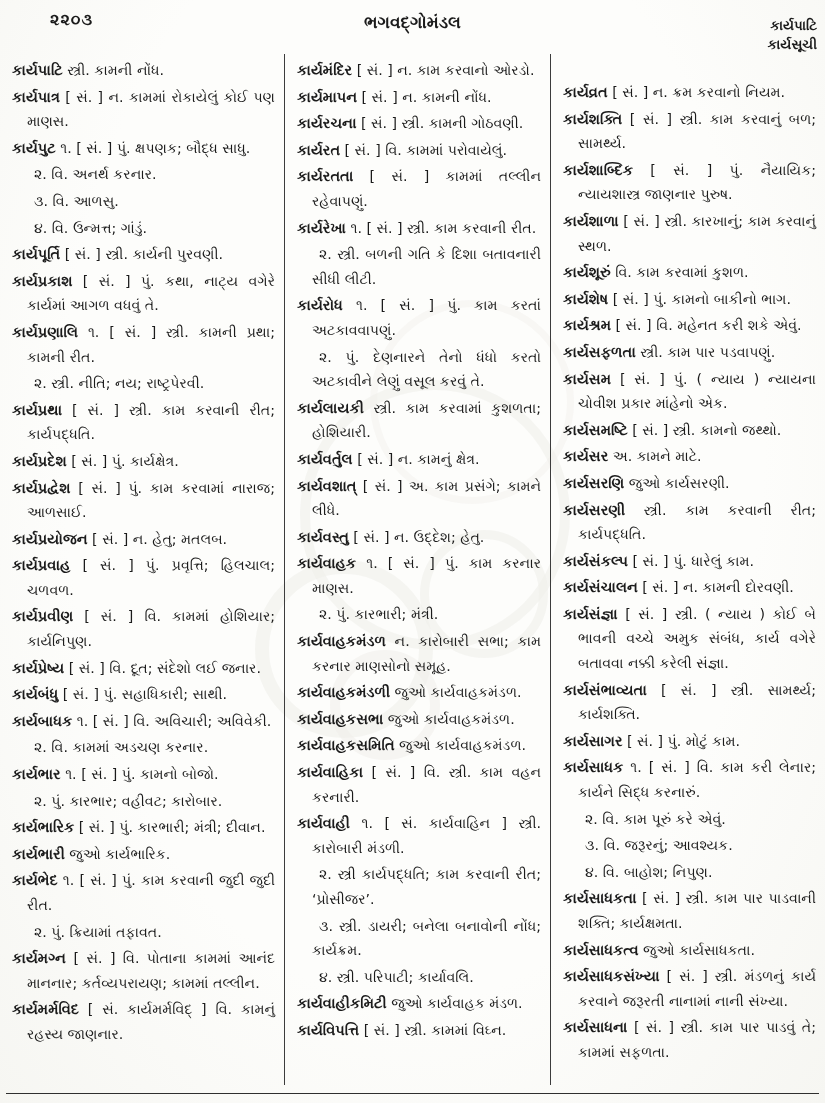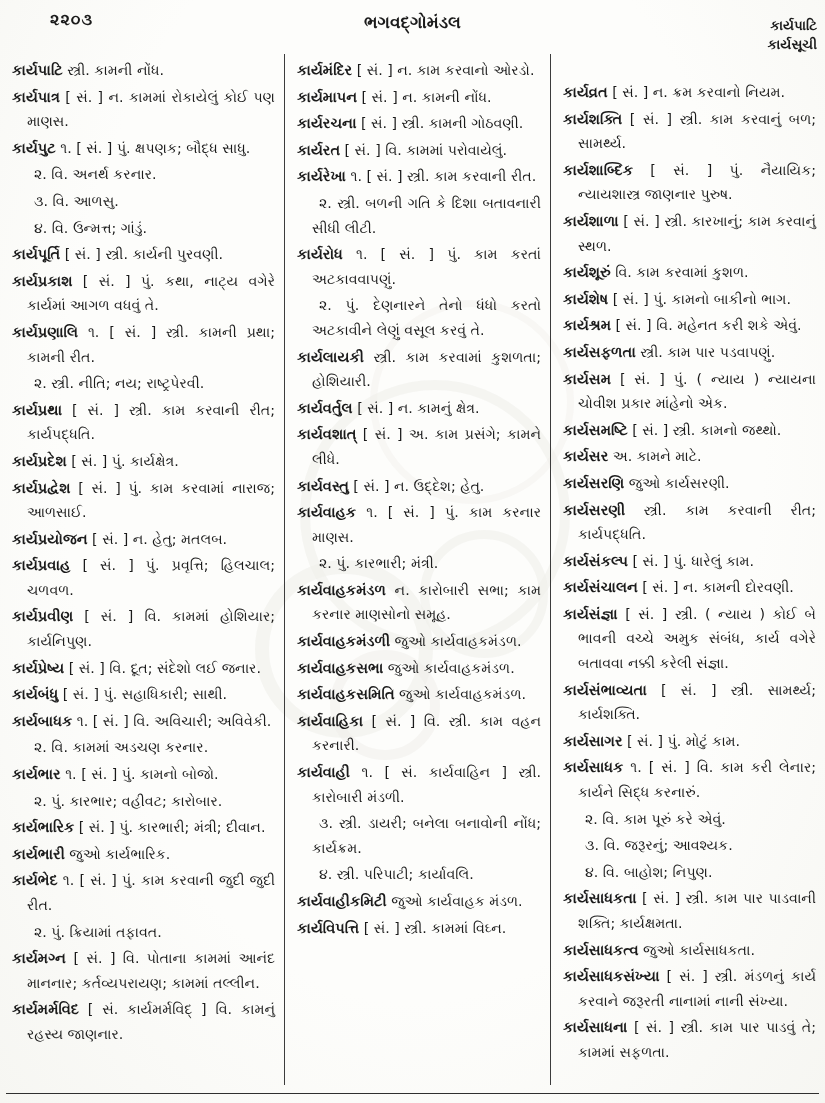--- a/index.html
+++ b/index.html
@@ -112,36 +112,38 @@
         <p class="entry"><span class="hw">કાર્યભેદ</span> <span>૧. [ સં. ] પું. કામ કરવાની જુદી જુદી રીત.</span></p>
         <p class="entry sub"><span>૨. પું. ક્રિયામાં તફાવત.</span></p>
         <p class="entry"><span class="hw">કાર્યમગ્ન</span> <span>[ સં. ] વિ. પોતાના કામમાં આનંદ માનનાર; કર્તવ્યપરાયણ; કામમાં તલ્લીન.</span></p>
         <p class="entry"><span class="hw">કાર્યમર્મવિદ</span> <span>[ સં. કાર્યમર્મવિદ્ ] વિ. કામનું રહસ્ય જાણનાર.</span></p>
       </div>
     <div class="col col2">
         <p class="entry"><span class="hw">કાર્યમંદિર</span> <span>[ સં. ] ન. કામ કરવાનો ઓરડો.</span></p>
         <p class="entry"><span class="hw">કાર્યમાપન</span> <span>[ સં. ] ન. કામની નોંધ.</span></p>
         <p class="entry"><span class="hw">કાર્યરચના</span> <span>[ સં. ] સ્ત્રી. કામની ગોઠવણી.</span></p>
         <p class="entry"><span class="hw">કાર્યરત</span> <span>[ સં. ] વિ. કામમાં પરોવાયેલું.</span></p>
+        <p class="entry"><span class="hw">કાર્યરતતા</span> <span>[ સં. ] કામમાં તલ્લીન રહેવાપણું.</span></p>
         <p class="entry"><span class="hw">કાર્યરેખા</span> <span>૧. [ સં. ] સ્ત્રી. કામ કરવાની રીત.</span></p>
         <p class="entry sub"><span>૨. સ્ત્રી. બળની ગતિ કે દિશા બતાવનારી સીધી લીટી.</span></p>
         <p class="entry"><span class="hw">કાર્યરોધ</span> <span>૧. [ સં. ] પું. કામ કરતાં અટકાવવાપણું.</span></p>
         <p class="entry sub"><span>૨. પું. દેણનારને તેનો ધંધો કરતો અટકાવીને લેણું વસૂલ કરવું તે.</span></p>
         <p class="entry"><span class="hw">કાર્યલાયકી</span> <span>સ્ત્રી. કામ કરવામાં કુશળતા; હોશિયારી.</span></p>
         <p class="entry"><span class="hw">કાર્યવર્તુલ</span> <span>[ સં. ] ન. કામનું ક્ષેત્ર.</span></p>
         <p class="entry"><span class="hw">કાર્યવશાત્</span> <span>[ સં. ] અ. કામ પ્રસંગે; કામને લીધે.</span></p>
         <p class="entry"><span class="hw">કાર્યવસ્તુ</span> <span>[ સં. ] ન. ઉદ્દેશ; હેતુ.</span></p>
         <p class="entry"><span class="hw">કાર્યવાહક</span> <span>૧. [ સં. ] પું. કામ કરનાર માણસ.</span></p>
         <p class="entry sub"><span>૨. પું. કારભારી; મંત્રી.</span></p>
         <p class="entry"><span class="hw">કાર્યવાહકમંડળ</span> <span>ન. કારોબારી સભા; કામ કરનાર માણસોનો સમૂહ.</span></p>
         <p class="entry"><span class="hw">કાર્યવાહકમંડળી</span> <span>જુઓ કાર્યવાહકમંડળ.</span></p>
         <p class="entry"><span class="hw">કાર્યવાહકસભા</span> <span>જુઓ કાર્યવાહકમંડળ.</span></p>
         <p class="entry"><span class="hw">કાર્યવાહકસમિતિ</span> <span>જુઓ કાર્યવાહકમંડળ.</span></p>
         <p class="entry"><span class="hw">કાર્યવાહિકા</span> <span>[ સં. ] વિ. સ્ત્રી. કામ વહન કરનારી.</span></p>
         <p class="entry"><span class="hw">કાર્યવાહી</span> <span>૧. [ સં. કાર્યવાહિન ] સ્ત્રી. કારોબારી મંડળી.</span></p>
+        <p class="entry sub"><span>૨. સ્ત્રી કાર્યપદ્ધતિ; કામ કરવાની રીત; ‘પ્રોસીજર’.</span></p>
         <p class="entry sub"><span>૩. સ્ત્રી. ડાયરી; બનેલા બનાવોની નોંધ; કાર્યક્રમ.</span></p>
         <p class="entry sub"><span>૪. સ્ત્રી. પરિપાટી; કાર્યાવલિ.</span></p>
         <p class="entry"><span class="hw">કાર્યવાહીકમિટી</span> <span>જુઓ કાર્યવાહક મંડળ.</span></p>
         <p class="entry"><span class="hw">કાર્યવિપત્તિ</span> <span>[ સં. ] સ્ત્રી. કામમાં વિઘ્ન.</span></p>
       </div>
     <div class="col col3">
         <p class="entry"><span class="hw">કાર્યવ્રત</span> <span>[ સં. ] ન. ક્રમ કરવાનો નિયમ.</span></p>
         <p class="entry"><span class="hw">કાર્યશક્તિ</span> <span>[ સં. ] સ્ત્રી. કામ કરવાનું બળ; સામર્થ્ય.</span></p>
         <p class="entry"><span class="hw">કાર્યશાબ્દિક</span> <span>[ સં. ] પું. નૈયાયિક; ન્યાયશાસ્ત્ર જાણનાર પુરુષ.</span></p>
         <p class="entry"><span class="hw">કાર્યશાળા</span> <span>[ સં. ] સ્ત્રી. કારખાનું; કામ કરવાનું સ્થળ.</span></p>

